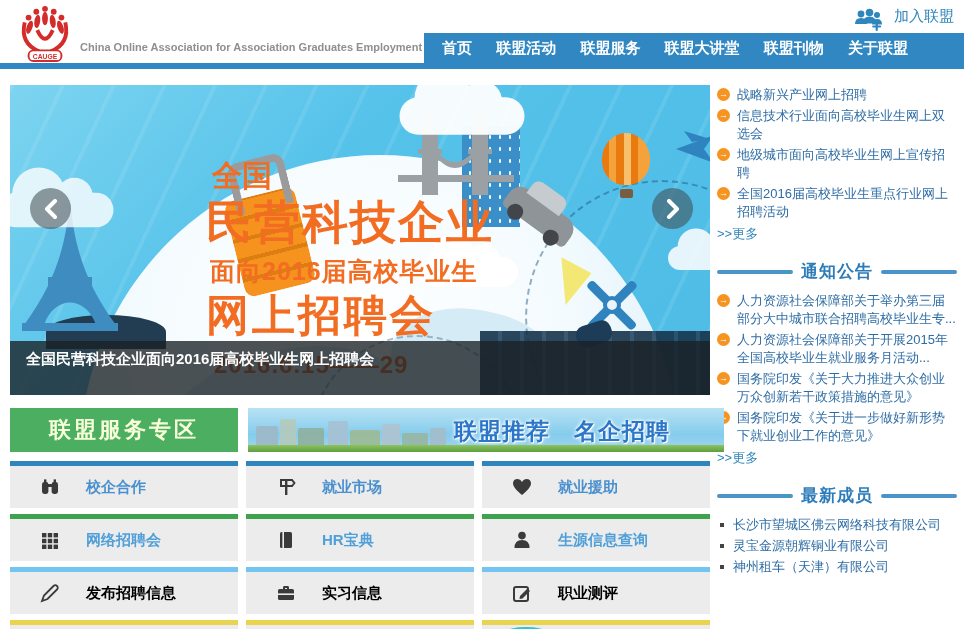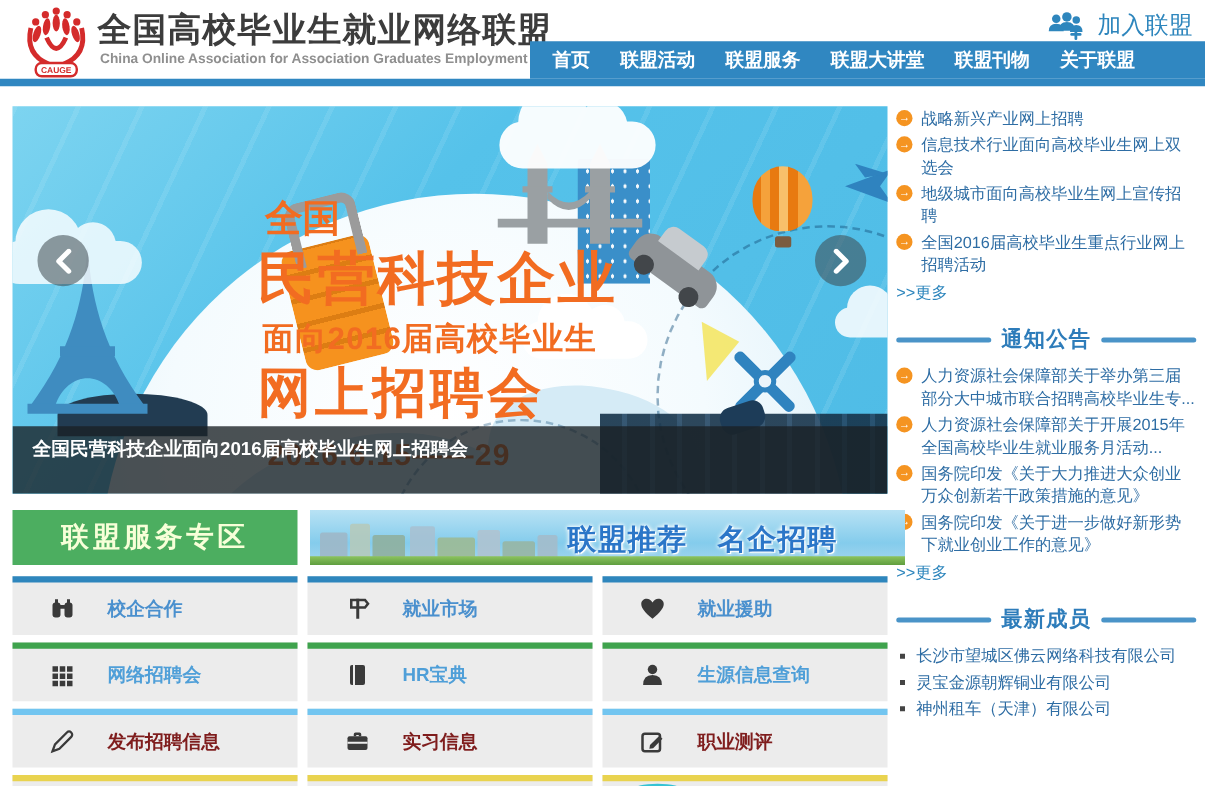--- a/index.html
+++ b/index.html
@@ -5,21 +5,21 @@
   html,body{margin:0;padding:0;}
   body{
     width:964px;height:629px;position:relative;overflow:hidden;background:#fff;
     font-family:"Liberation Sans","DejaVu Sans",sans-serif;
   }
   
   .header{position:absolute;left:0;top:0;width:964px;height:69px;background:#fff;}
   .logo-emblem{position:absolute;left:16px;top:3px;width:58px;height:60px;}
   .brand-title{position:absolute;left:78px;top:6px;font-size:27px;font-weight:bold;color:#3c3c3c;letter-spacing:1px;white-space:nowrap;}
   .brand-subtitle{position:absolute;left:80px;top:41px;font-size:11px;font-weight:bold;color:#8f8f8f;white-space:nowrap;}
-  .join-link{position:absolute;right:10px;top:7px;display:flex;align-items:center;gap:11px;color:#2e86bd;font-size:19px;cursor:pointer;}
+  .join-link{position:absolute;right:10px;top:7px;display:flex;gap:11px;color:#2e86bd;font-size:15px;cursor:pointer;}
   .navbar{position:absolute;left:424px;top:33px;width:540px;height:30px;background:#3087c1;display:flex;align-items:center;justify-content:space-between;padding:0 56px 0 18px;box-sizing:border-box;}
   .nav-item{color:#fff;font-size:15px;font-weight:bold;white-space:nowrap;cursor:pointer;}
   .header-strip{position:absolute;left:0;top:63px;width:964px;height:6px;background:#3087c1;}
   
   .banner{position:absolute;left:10px;top:85px;width:700px;height:310px;overflow:hidden;
     background:linear-gradient(135deg,#7dd4f0,#55c2ea 40%,#4fbce6);}
   .rays{position:absolute;inset:0;background:repeating-linear-gradient(115deg,rgba(255,255,255,.09) 0 4px,rgba(255,255,255,0) 4px 46px);}
   .globe{position:absolute;left:70px;top:70px;width:600px;height:600px;border-radius:50%;
     background:radial-gradient(circle at 45% 30%,#ffffff 0%,#f4fbfe 40%,#ddf0f9 72%,#cfe8f4 100%);}
   .continent{position:absolute;background:#d5ebf6;border-radius:48%;}
@@ -80,21 +80,21 @@
   .svc-header{position:absolute;left:10px;top:408px;width:228px;height:44px;background:#4cae60;color:#f7ffd8;font-size:22px;font-weight:bold;letter-spacing:3px;display:flex;align-items:center;justify-content:center;}
   .promo{position:absolute;left:248px;top:408px;width:462px;height:44px;overflow:hidden;background:linear-gradient(#b8e2f4,#84ccec 60%,#a6d6ee);cursor:pointer;padding-left:14px;}
   .promo-grass{position:absolute;left:0;bottom:0;width:100%;height:7px;background:linear-gradient(#8cc35e,#5f9e3f);}
   .sky-b{position:absolute;bottom:6px;opacity:.85;border-radius:2px 2px 0 0;}
   .promo-text{position:absolute;right:54px;top:8px;font-size:23px;font-weight:bold;color:#2b76c8;letter-spacing:1px;text-shadow:0 0 3px #fff,0 0 4px #fff,1px 1px 0 #fff;}
   .svc-grid{position:absolute;left:10px;top:461px;width:700px;display:grid;grid-template-columns:228px 228px 228px;column-gap:8px;grid-auto-rows:47px;row-gap:6px;}
   .svc-cell{background:#ececec;display:flex;align-items:center;padding-left:30px;gap:26px;box-sizing:border-box;cursor:pointer;}
   .svc-cell .ic{width:20px;height:20px;flex:0 0 20px;color:#3a3a3a;}
   .r1{border-top:5px solid #2e86bd;} .r1 .svc-label{color:#4a90ce;}
   .r2{border-top:5px solid #3fa34d;} .r2 .svc-label{color:#4f9fd8;}
-  .r3{border-top:5px solid #72c5f0;} .r3 .svc-label{color:#7f1d1d;}
+  .r3{border-top:5px solid #72c5f0;} .r3 .svc-label{color:#000000;}
   .r4{border-top:5px solid #e9d34f;position:relative;}
   .svc-label{font-size:15px;font-weight:bold;white-space:nowrap;}
   .cyan-hint{position:absolute;left:24px;top:2px;width:40px;height:10px;border-radius:50%;background:#35c3d4;}
 </style>
 </head>
 <body>
 
 <div class="header">
   <svg class="logo-emblem" viewBox="0 0 60 62">
     <g fill="#d42b2b">
@@ -108,21 +108,20 @@
         <ellipse cx="38" cy="19" rx="3" ry="7" transform="rotate(-8 38 19)"></ellipse>
       <circle cx="47" cy="15" r="3"></circle>
         <ellipse cx="46" cy="25" rx="3" ry="7" transform="rotate(-18 46 25)"></ellipse>
     </g>
     <path d="M9,20 Q4,42 24,50" stroke="#d42b2b" stroke-width="4" fill="none"></path>
     <path d="M51,20 Q56,42 36,50" stroke="#d42b2b" stroke-width="4" fill="none"></path>
     <path d="M22,28 Q30,46 38,28" stroke="#d42b2b" stroke-width="4" fill="none"></path>
     <rect x="13" y="49" width="34" height="11" rx="5" fill="#fff" stroke="#d42b2b" stroke-width="2"></rect>
     <text x="30" y="57.5" font-size="7" font-weight="bold" text-anchor="middle" fill="#d42b2b">CAUGE</text>
   </svg>
-  <div class="brand-title">全国高校毕业生就业网络联盟</div>
   <div class="brand-subtitle">China Online Association for Association Graduates Employment</div>
 
   <div class="join-link">
     <svg width="30" height="24" viewBox="0 0 30 24">
       <g fill="#2e86bd">
         <circle cx="8" cy="7" r="3.4"></circle>
           <path d="M2,17 q0,-6 6,-6 q6,0 6,6 z"></path>
         <circle cx="16.5" cy="5.5" r="3.8"></circle>
           <path d="M10,16.5 q0,-7 6.5,-7 q6.5,0 6.5,7 z"></path>
         <circle cx="24" cy="8" r="3"></circle>

